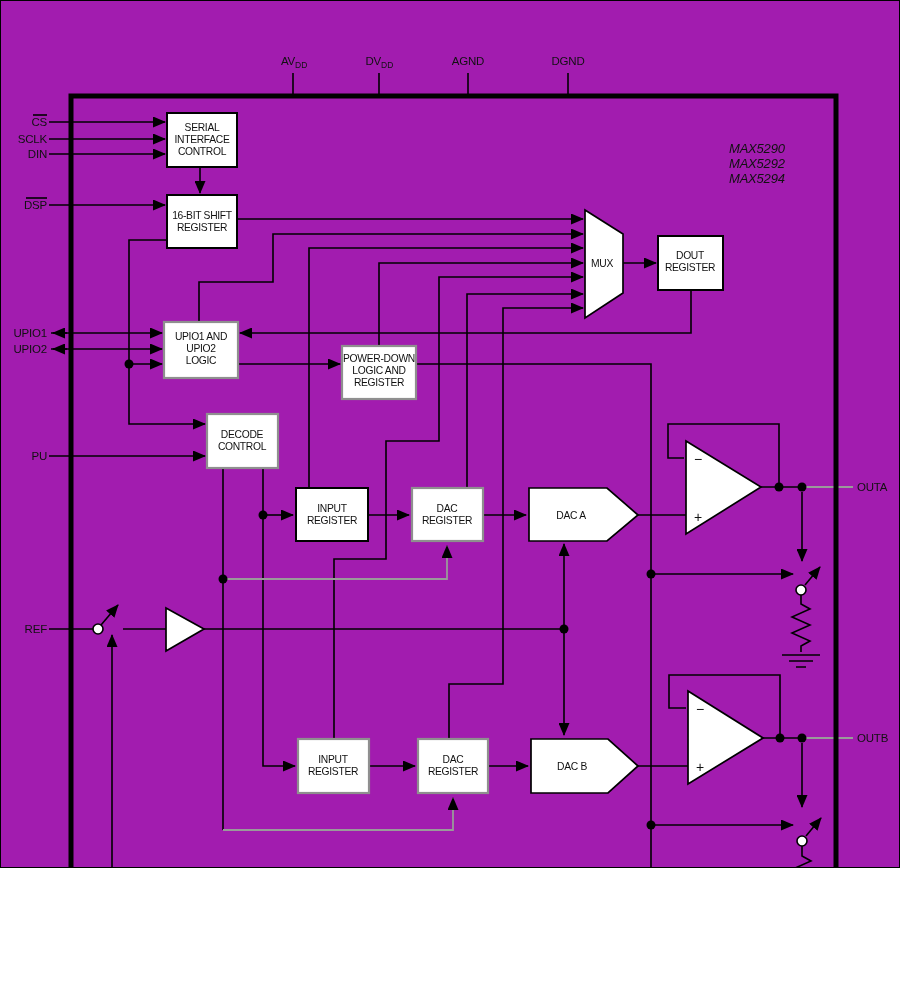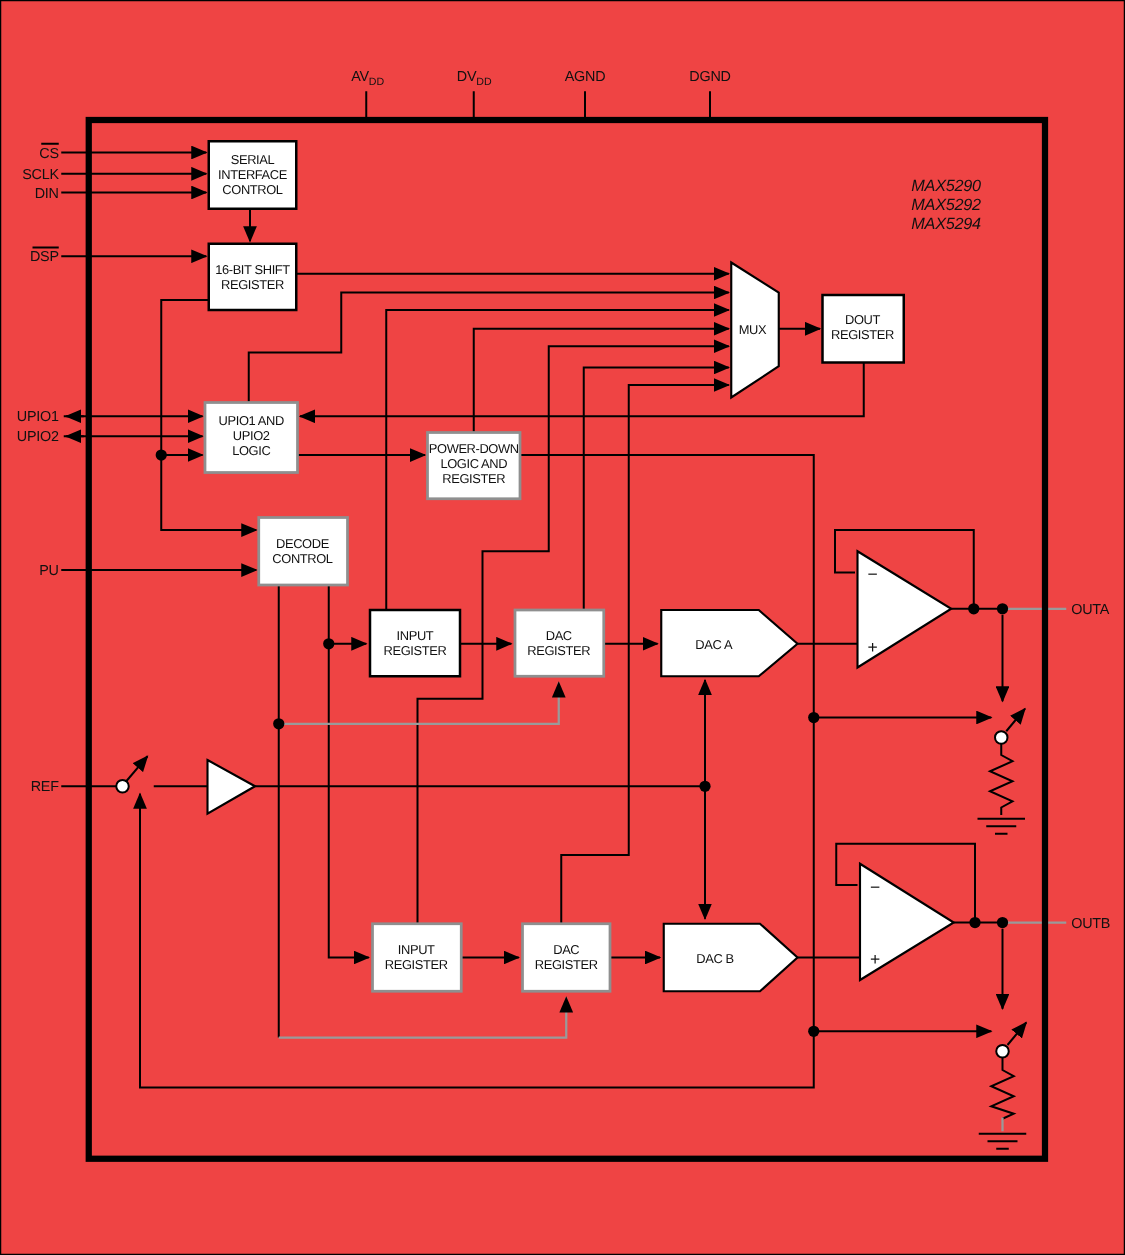--- a/index.html
+++ b/index.html
@@ -1,18 +1,18 @@
 <!DOCTYPE html>
 <html><head>
 <meta charset="utf-8">
 <style>
   html,body { margin:0; padding:0; background:#fff; }
   .canvas {
-    position:relative; width:900px; height:1004px;
-    box-sizing:border-box; border:1px solid #000; background:#ef4444;
+    position:relative; width:900px; height:868px;
+    box-sizing:border-box; border:1px solid #000; background:#a21caf;
     font-family:"Liberation Sans", sans-serif;
   }
   svg { position:absolute; inset:0; }
   .wire  { stroke:#000; stroke-width:1.6; fill:none; }
   .gwire { stroke:#9a9a9a; stroke-width:1.8; fill:none; }
   .thick { stroke:#000; stroke-width:5; fill:none; }
   .blk   { fill:#fff; stroke:#000; stroke-width:2; }
   .gblk  { fill:#fff; stroke:#8f8f8f; stroke-width:2.2; }
   .shape { fill:#fff; stroke:#000; stroke-width:1.7; }
   .dot   { fill:#000; stroke:none; }

